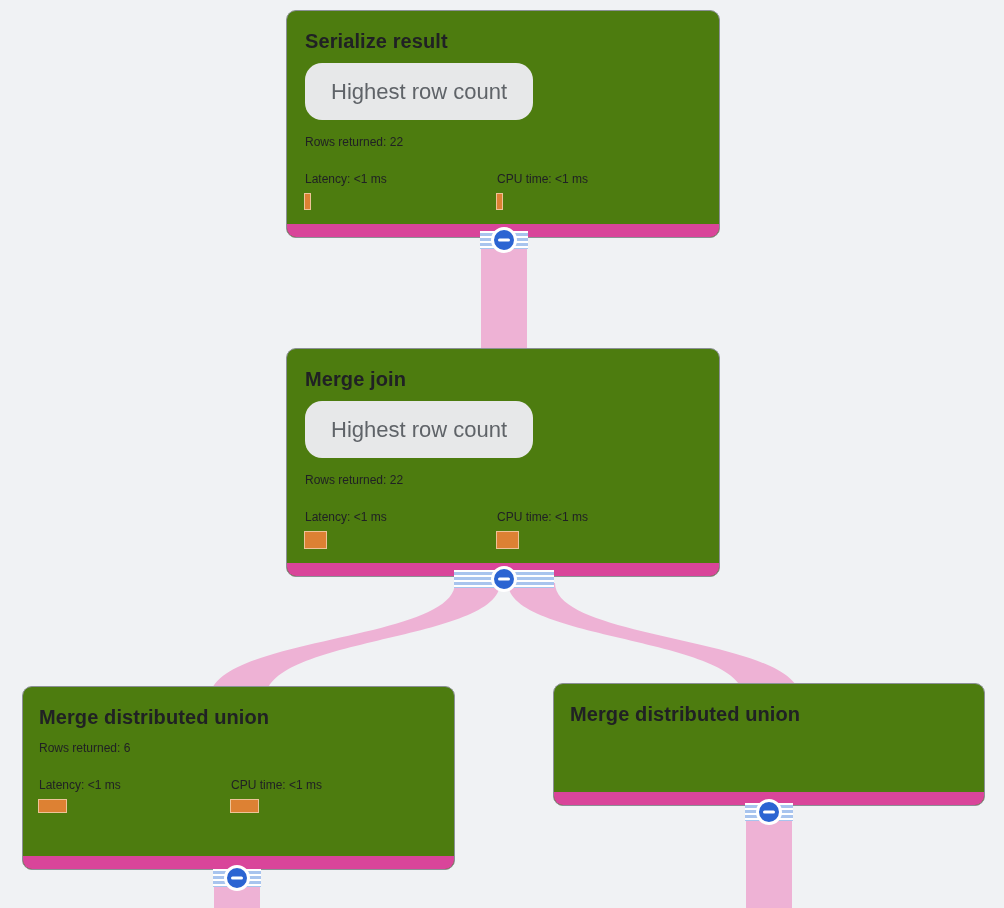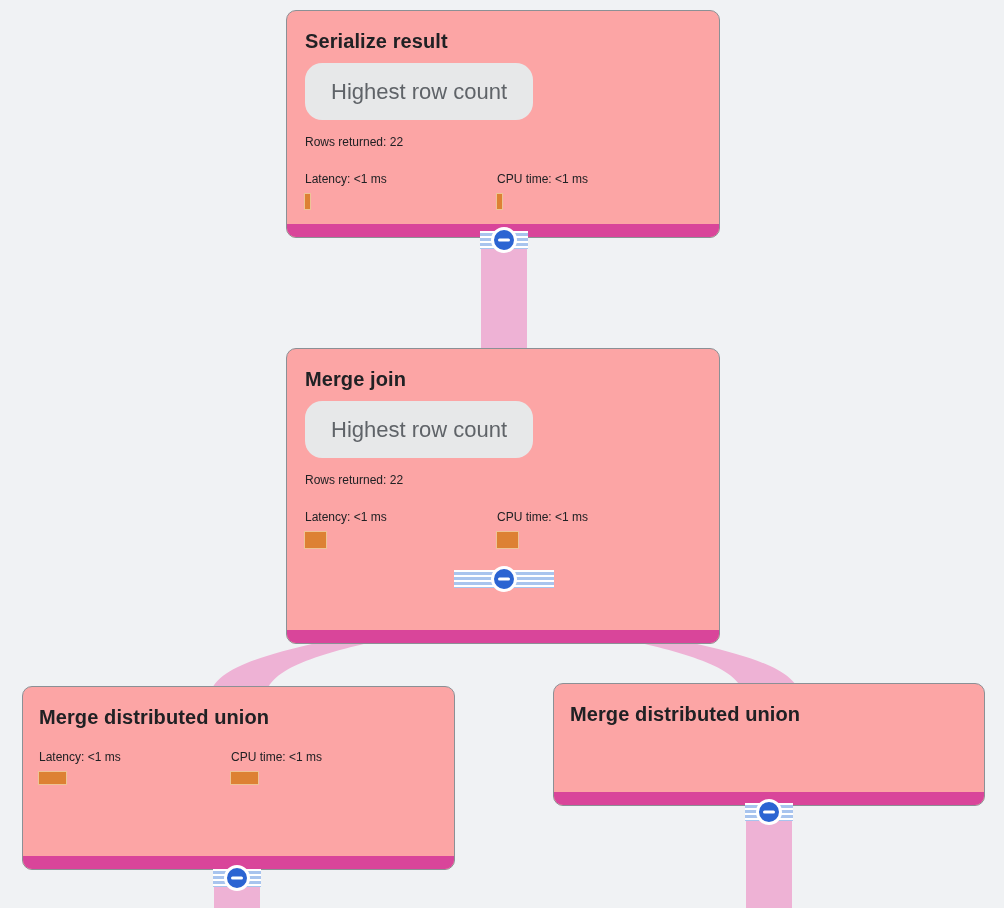--- a/index.html
+++ b/index.html
@@ -7,21 +7,21 @@
     position:relative;
     width:1004px; height:908px;
     background:#f0f2f4;
     font-family:"Liberation Sans", sans-serif;
     overflow:hidden;
   }
   svg.edges { position:absolute; left:0; top:0; z-index:0; }
 
   .card {
     position:absolute;
-    background:#fca5a5;
+    background:#4d7c0f;
     border:1px solid #8b9095;
     border-radius:10px;
     box-sizing:border-box;
     z-index:1;
   }
   .card-body { padding:17px 18px 0 18px; }
   .title {
     font-size:20px; line-height:26px;
     font-weight:700; color:#202124; letter-spacing:0.1px;
   }
@@ -58,21 +58,21 @@
   }
   .minus {
     position:absolute; left:50%; top:50%;
     width:12px; height:3px; border-radius:2px;
     transform:translate(-50%,-50%);
     background:#ffffff;
   }
 
   
   #card-0 { left:286px; top:10px;  width:434px; height:228px; }
-  #card-1 { left:286px; top:348px; width:434px; height:296px; }
+  #card-1 { left:286px; top:348px; width:434px; height:229px; }
   #card-2 { left:22px;  top:686px; width:433px; height:184px; }
   #card-3 { left:553px; top:683px; width:432px; height:123px; }
 
   
   #ribbon-0 { left:480px; top:231px; width:48px; }
   #btn-0    { left:491px; top:227px; }
   #ribbon-1 { left:454px; top:570px; width:100px; }
   #btn-1    { left:491px; top:566px; }
   #ribbon-2 { left:213px; top:869px; width:48px; }
   #btn-2    { left:224px; top:865px; }
@@ -126,20 +126,21 @@
           <div class="bar" style="width: 21px; height: 16px;"></div>
         </div>
       </div>
     </div>
     <div class="accent"></div>
   </div>
 
   <div class="card" id="card-2">
     <div class="card-body" style="padding-left:16px;">
       <div class="title">Merge distributed union</div>
+      <div class="rows tight">Rows returned: 6</div>
       <div class="metrics">
         <div class="metric">
           <div class="metric-label">Latency: &lt;1 ms</div>
           <div class="bar" style="width: 27px; height: 12px;"></div>
         </div>
         <div class="metric">
           <div class="metric-label">CPU time: &lt;1 ms</div>
           <div class="bar" style="width: 27px; height: 12px;"></div>
         </div>
       </div>

